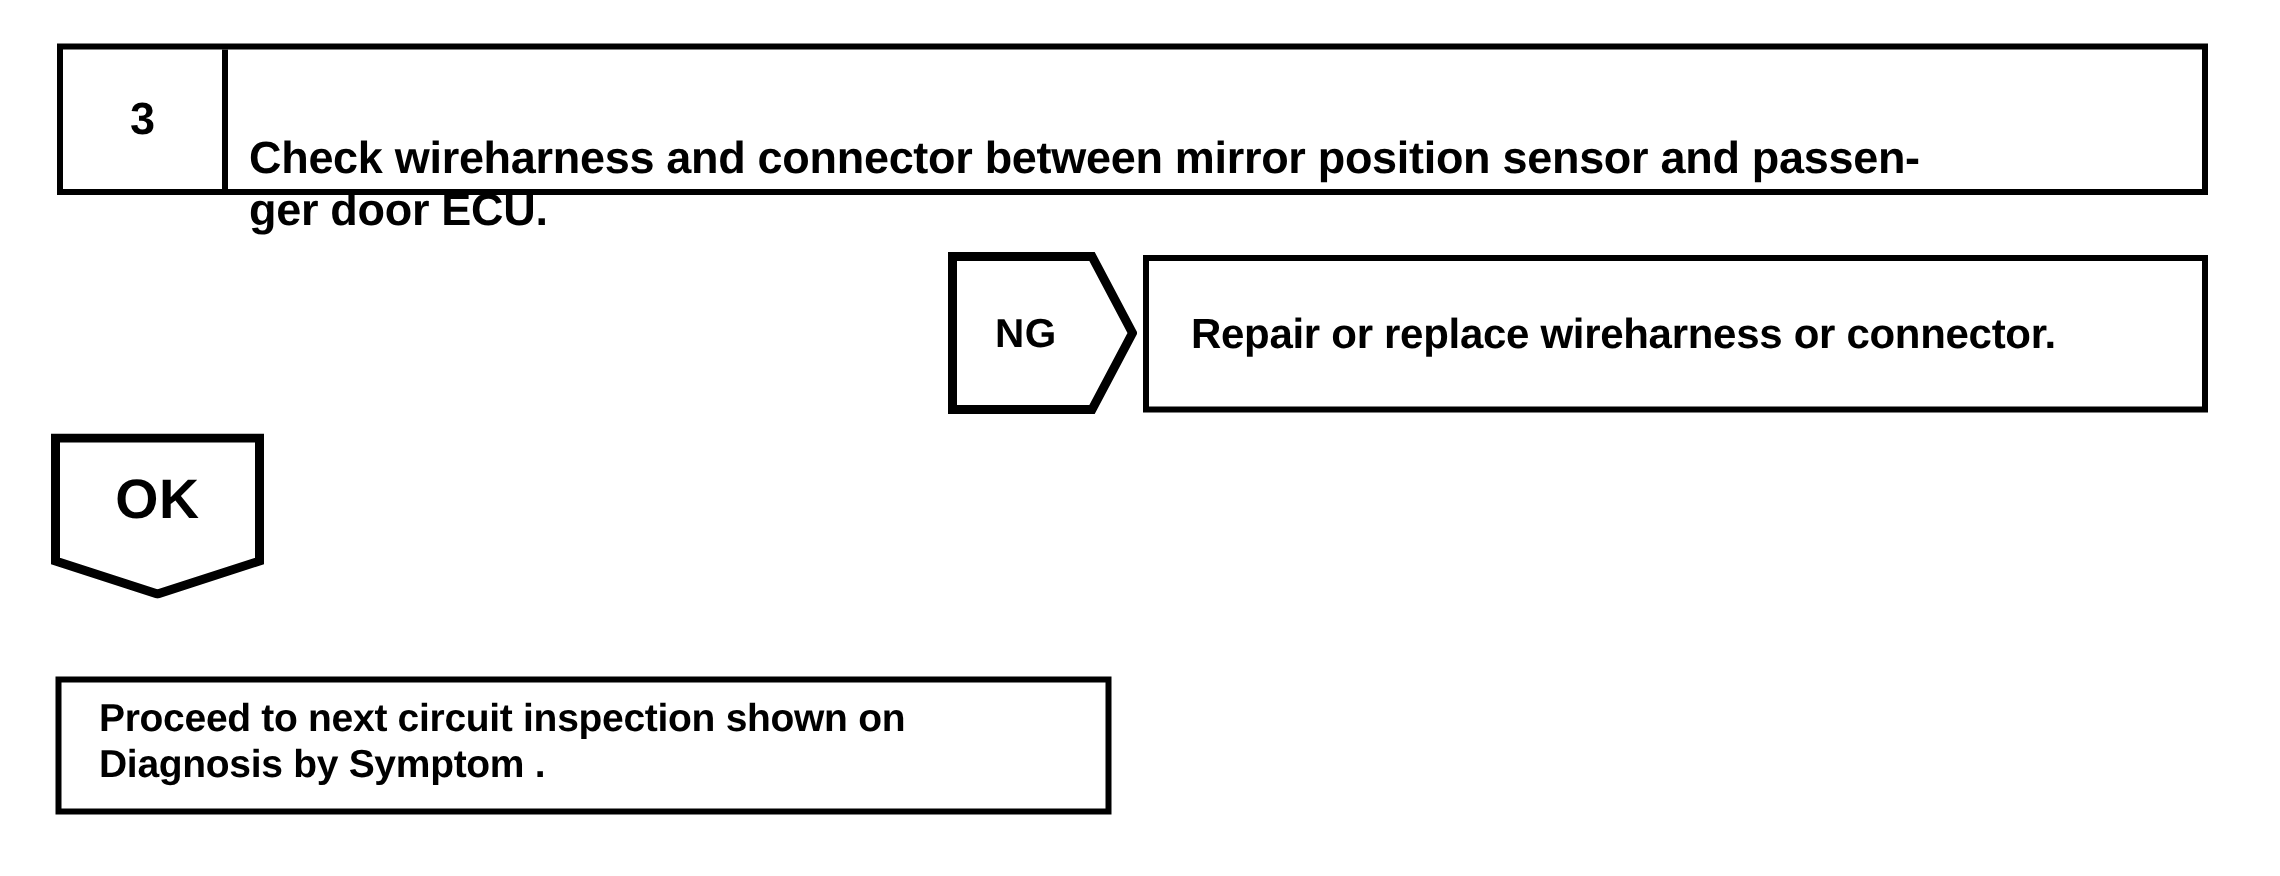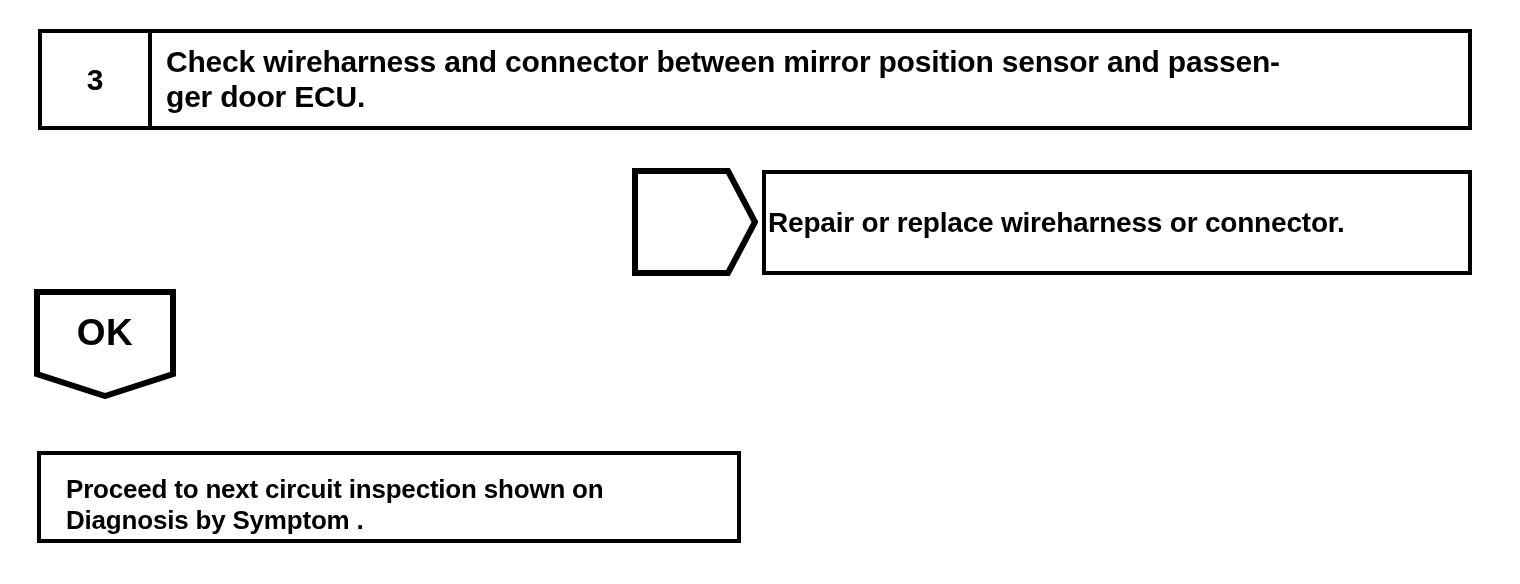--- a/index.html
+++ b/index.html
@@ -42,20 +42,21 @@
     font-size: 30px;
     font-weight: bold;
     font-stretch: condensed;
     line-height: 1;
     letter-spacing: 0px;
   }
   .step-text-cell {
     flex: 1 1 auto;
     box-sizing: border-box;
     padding: 11px 6px 0 14px;
+    margin-top: 44px;
   }
   .step-text {
     font-size: 30px;
     font-weight: bold;
     font-stretch: condensed;
     line-height: 1.18;
     letter-spacing: -0.2px;
     white-space: pre-line;
   }
 
@@ -91,21 +92,21 @@
     position: absolute;
     left: 762px;
     top: 170px;
     width: 710px;   
     height: 105px;  
     border: 4px solid #000;
     box-sizing: border-box;
     background: #fff;
     display: flex;
     align-items: center;
-    padding-left: 2px;
+    padding-left: 28px;
   }
   .repair-text {
     font-size: 28px;
     font-weight: bold;
     font-stretch: condensed;
     letter-spacing: -0.2px;
     line-height: 1.2;
   }
 
   
@@ -138,21 +139,21 @@
   
   .proceed-box {
     position: absolute;
     left: 37px;
     top: 451px;
     width: 704px;   
     height: 92px;  
     border: 4px solid #000;
     box-sizing: border-box;
     background: #fff;
-    padding: 19px 8px 0 25px;
+    padding: 8px 8px 0 25px;
   }
   .proceed-text {
     font-size: 26px;
     font-weight: bold;
     font-stretch: condensed;
     line-height: 1.2;
     letter-spacing: -0.2px;
     white-space: pre-line;
   }
 </style>
@@ -168,20 +169,21 @@
     <div class="step-text-cell">
       <span class="step-text">Check wireharness and connector between mirror position sensor and passen-
 ger door ECU.</span>
     </div>
   </div>
 
   <div class="ng-shape">
     <svg viewBox="0 0 126 108" xmlns="http://www.w3.org/2000/svg">
       <polygon points="3,3 96,3 123,54 96,105 3,105" fill="#ffffff" stroke="#000000" stroke-width="6" stroke-linejoin="miter"></polygon>
     </svg>
+    <span class="ng-label">NG</span>
   </div>
 
   <div class="repair-box">
     <span class="repair-text">Repair or replace wireharness or connector.</span>
   </div>
 
   <div class="ok-shape">
     <svg viewBox="0 0 142 110" xmlns="http://www.w3.org/2000/svg">
       <polygon points="3,3 139,3 139,85 71,107 3,85" fill="#ffffff" stroke="#000000" stroke-width="6" stroke-linejoin="miter"></polygon>
     </svg>

